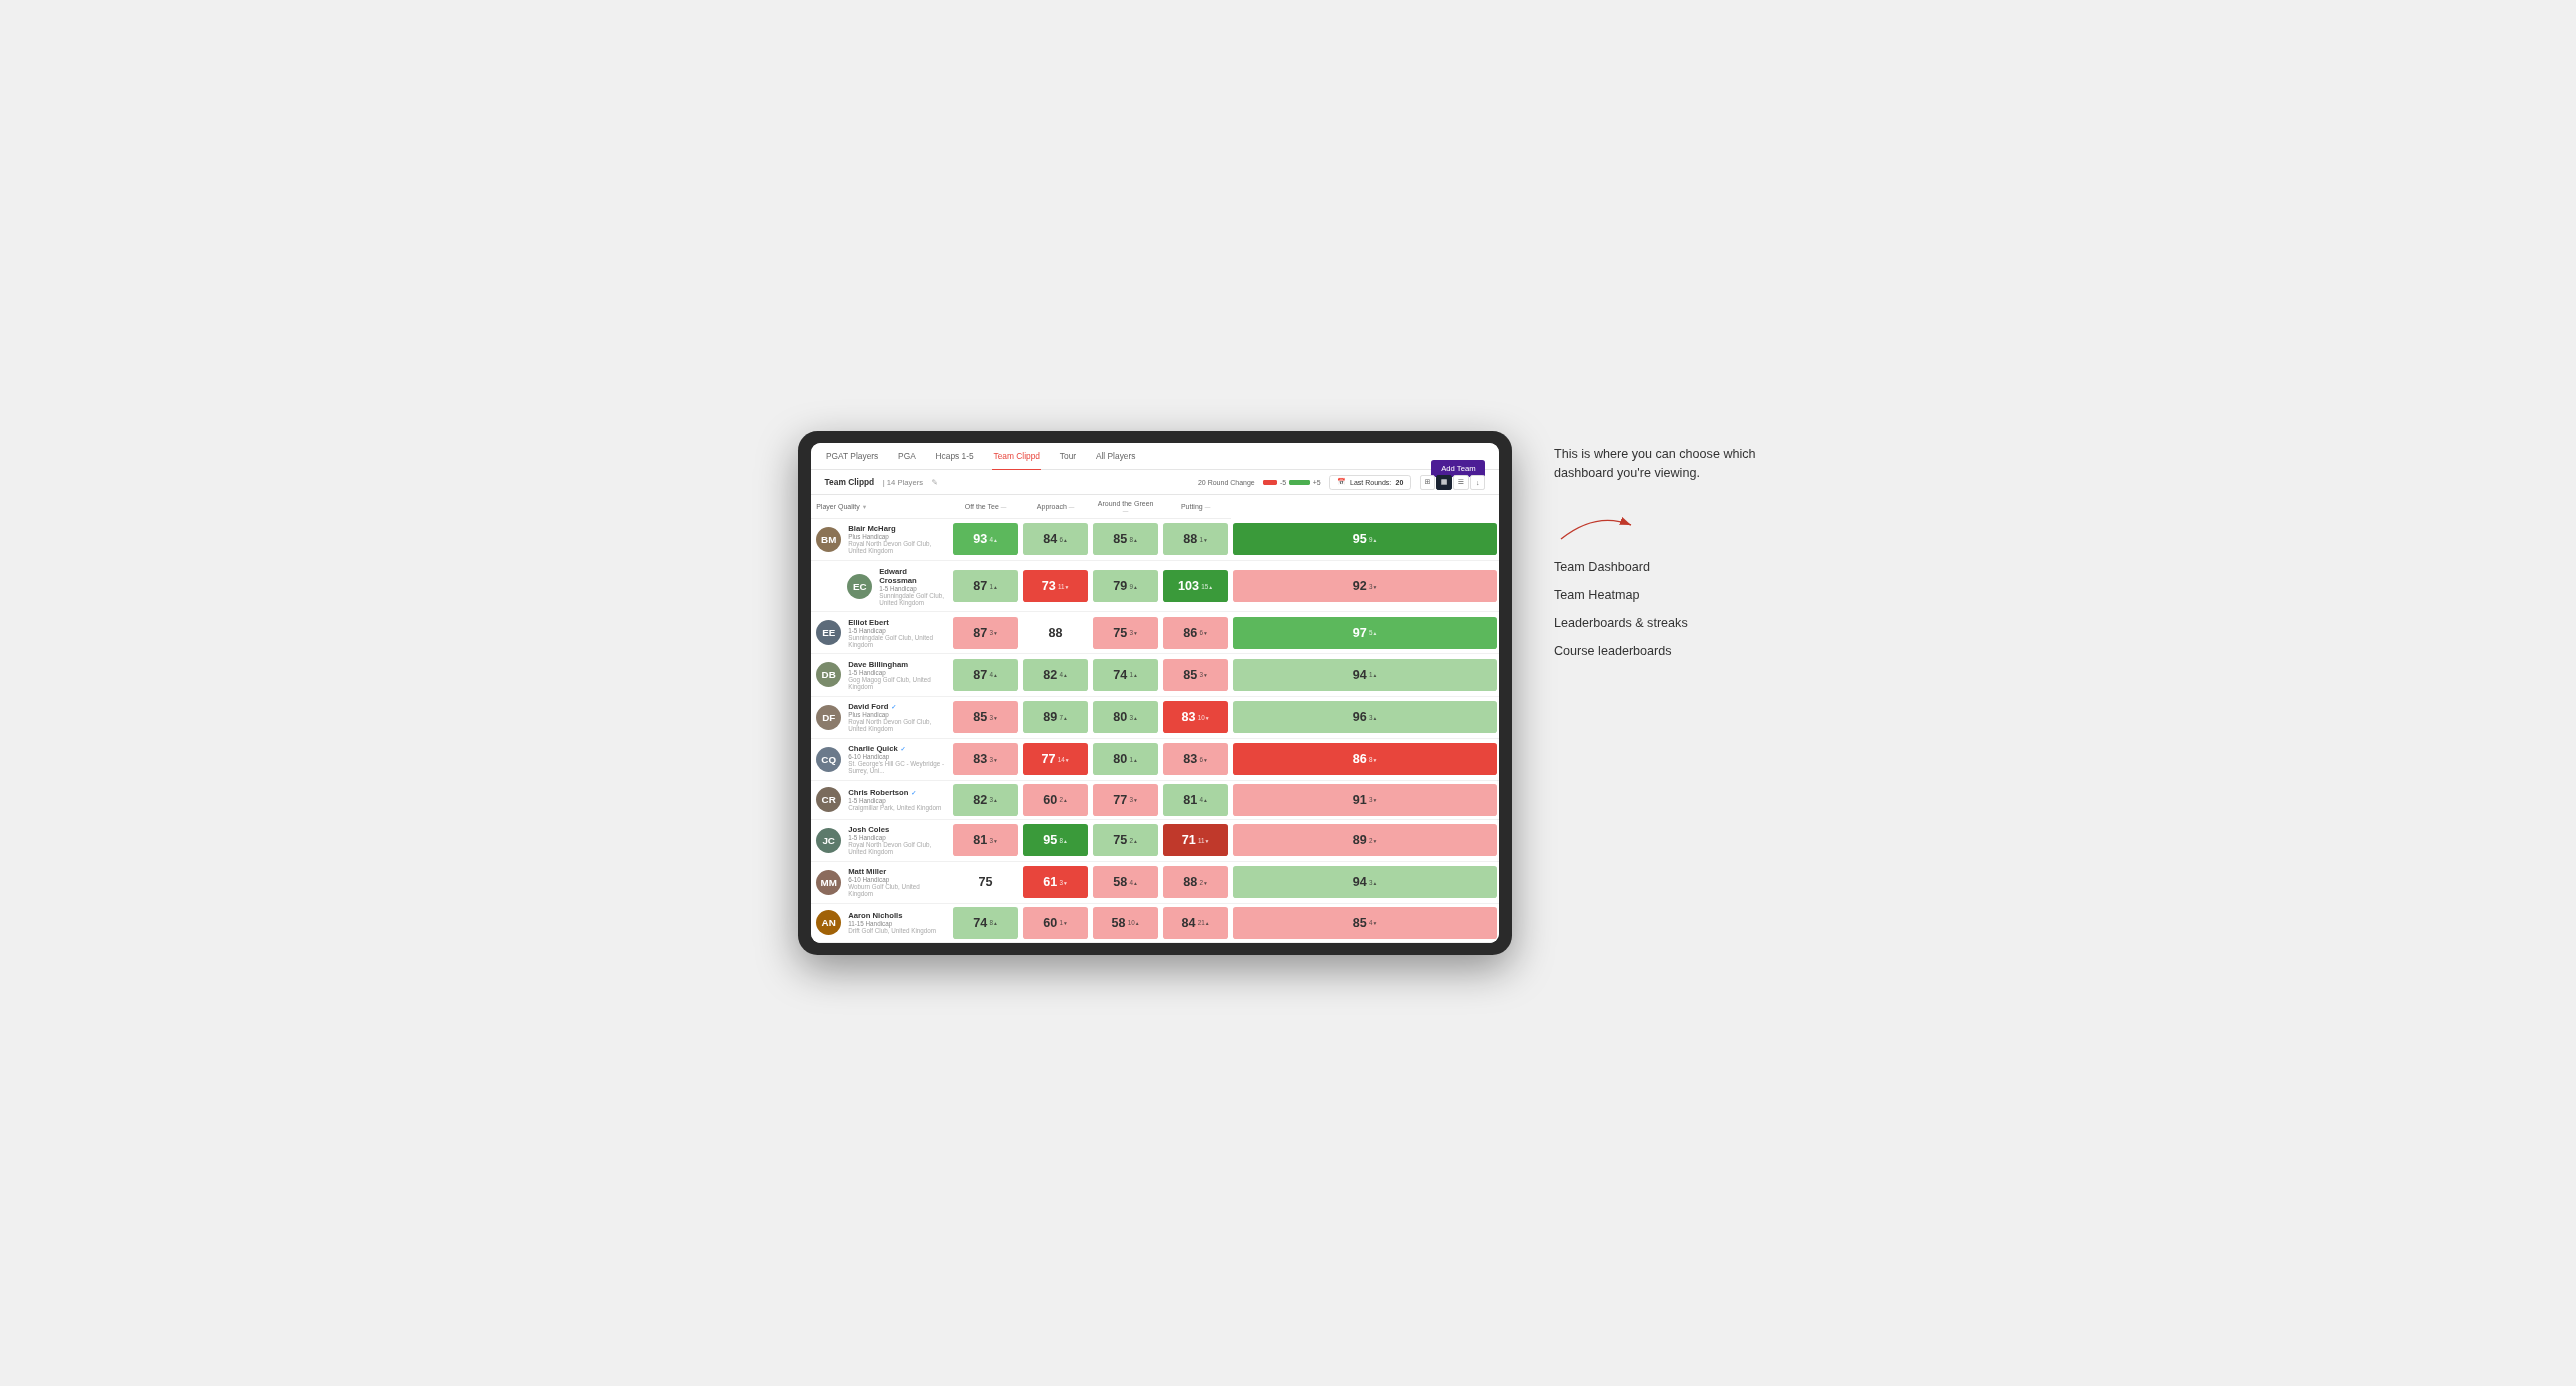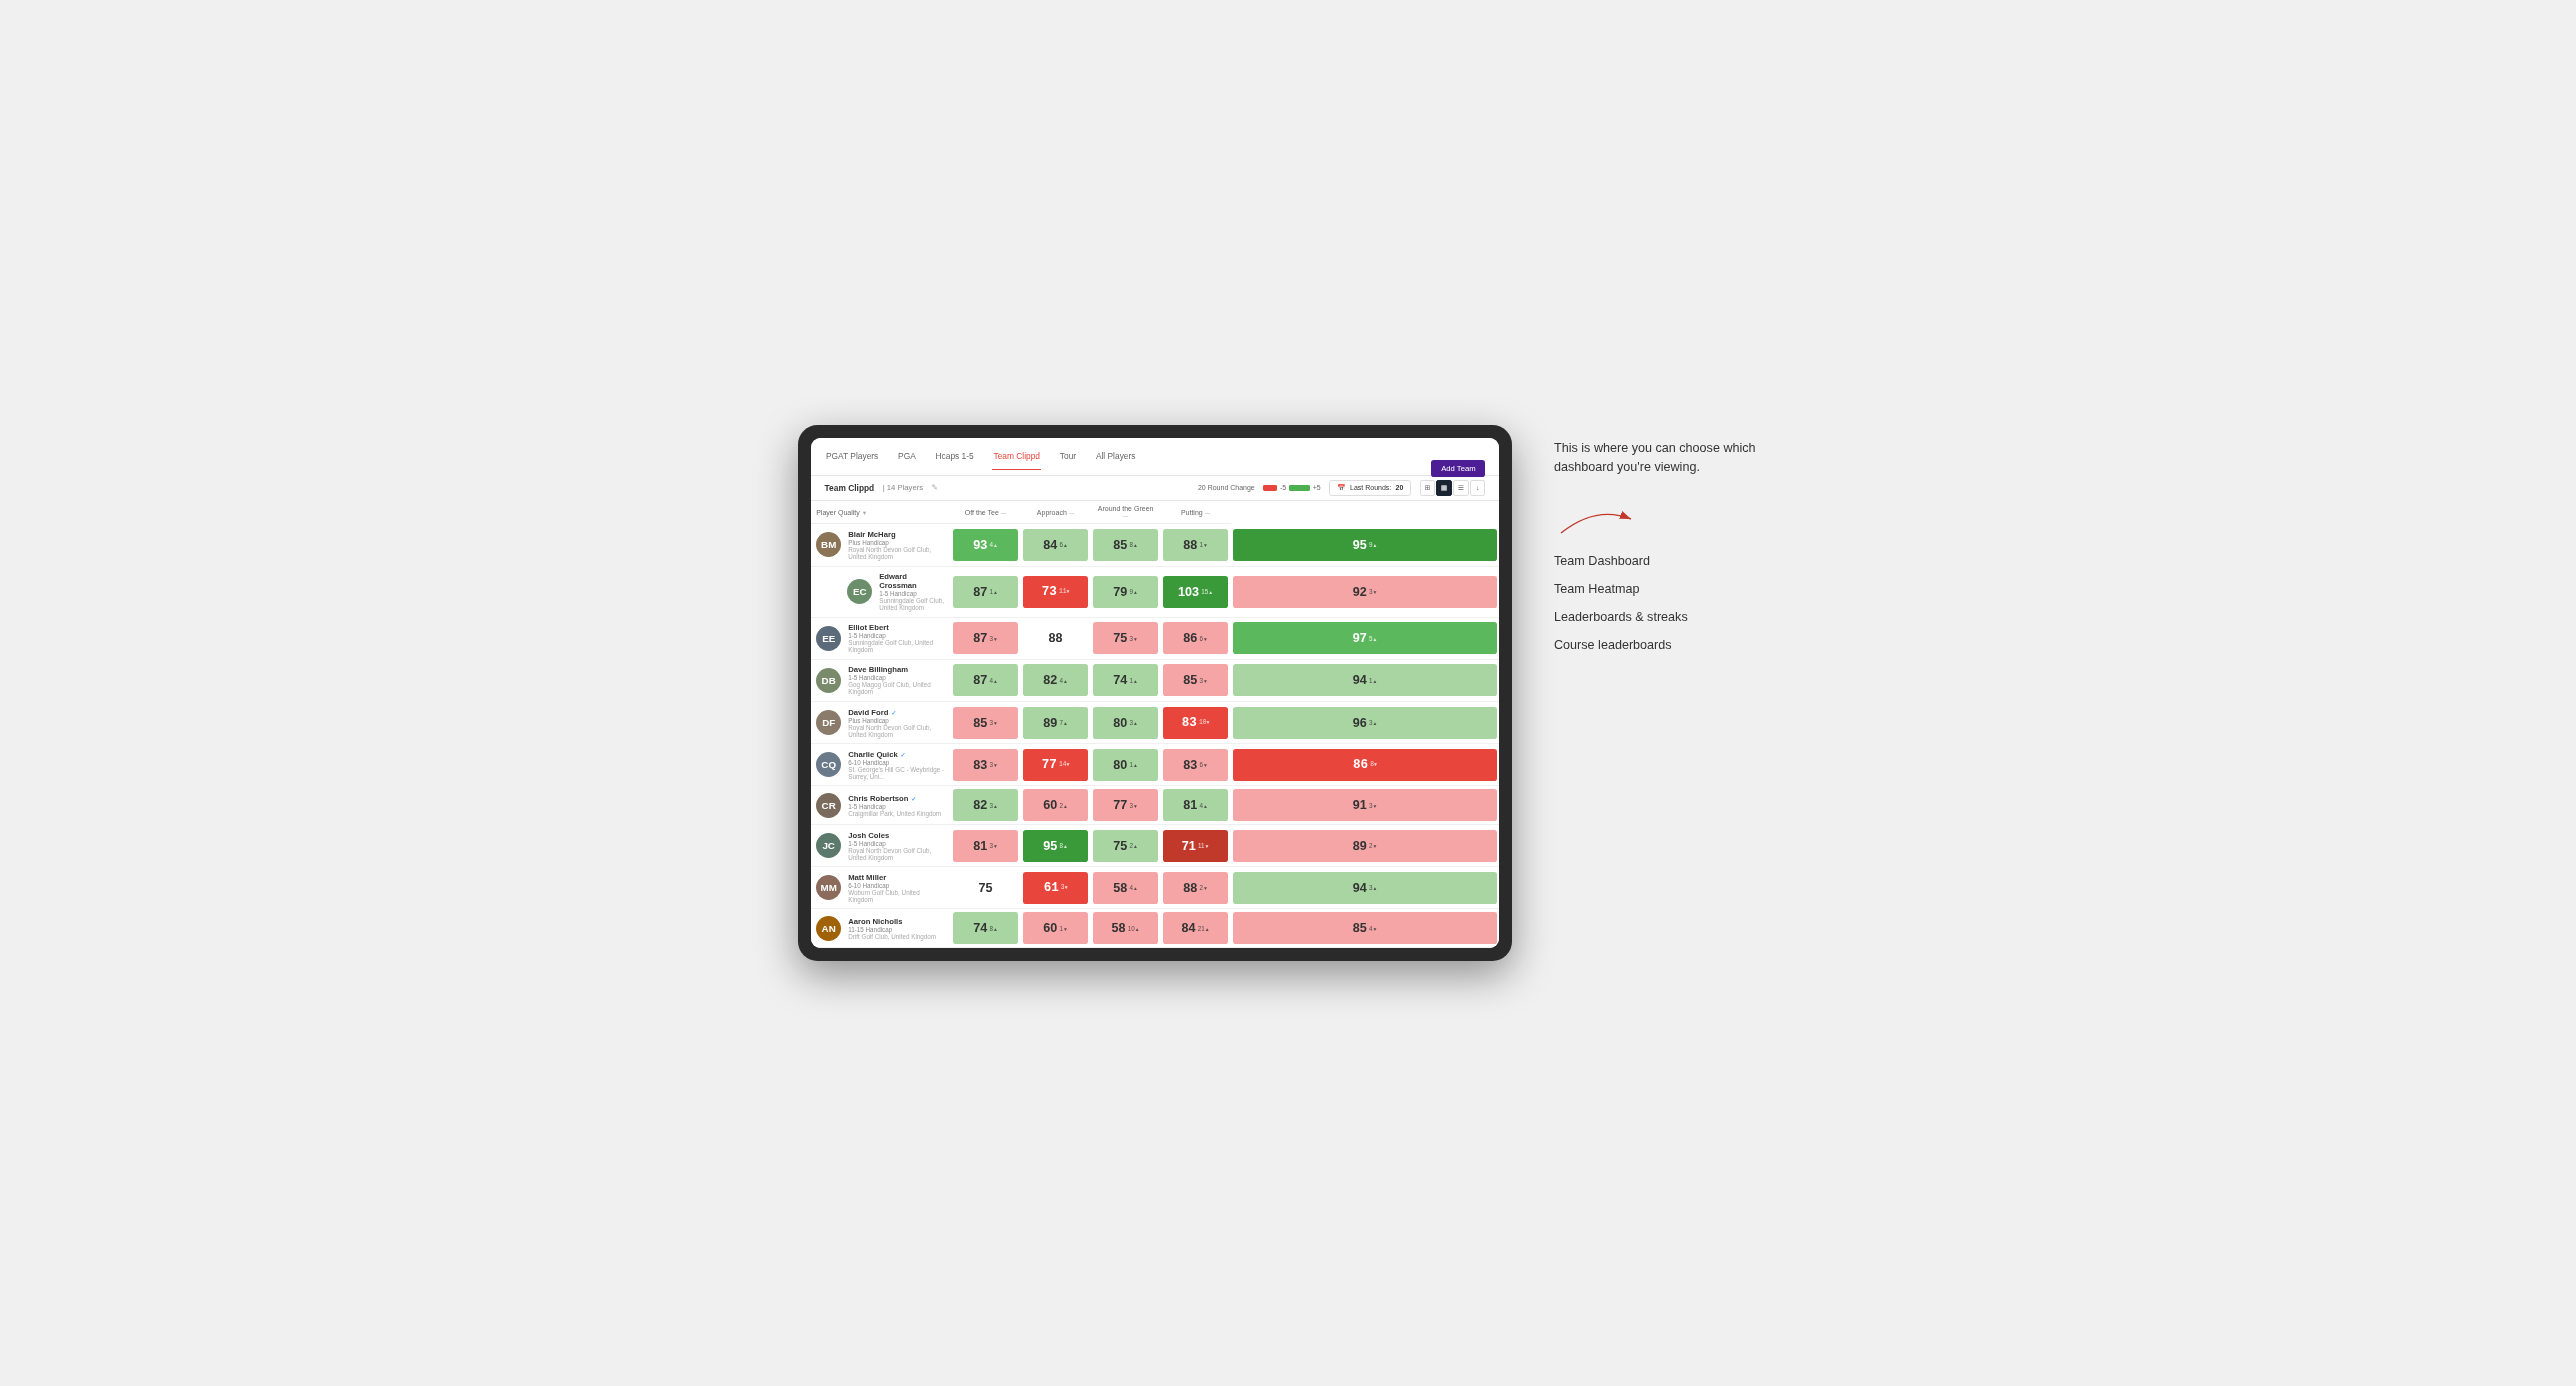--- a/index.html
+++ b/index.html
@@ -97,21 +97,21 @@
       cursor: pointer;
     }
 
     
     .sub-nav {
       background: #fff;
       border-bottom: 0.7px solid #e5e5e5;
       display: flex;
       align-items: center;
       padding: 0 14px;
-      height: 38px;
+      height: 27px;
       gap: 17px;
     }
 
     .sub-nav-link {
       font-size: 8.4px;
       color: #666;
       cursor: pointer;
       padding: 0 1.4px;
       height: 26.6px;
       display: flex;
@@ -351,21 +351,21 @@
       font-weight: 700;
       color: #333;
       gap: 2.1px;
       position: relative;
     }
 
     .metric-box.green-light { background: #a8d5a2; }
     .metric-box.green-med { background: #5cb85c; color: #fff; }
     .metric-box.green-dark { background: #3a9a3a; color: #fff; }
     .metric-box.red-light { background: #f5a5a5; }
-    .metric-box.red-med { background: #e8453c; color: #fff; font-family: Liberation Mono, monospace; }
+    .metric-box.red-med { background: #e8453c; color: #fff; }
     .metric-box.red-dark { background: #c0392b; color: #fff; }
     .metric-box.white { background: #fff; }
 
     .metric-change {
       font-size: 6.3px;
       font-weight: 400;
       display: flex;
       align-items: center;
     }
 

